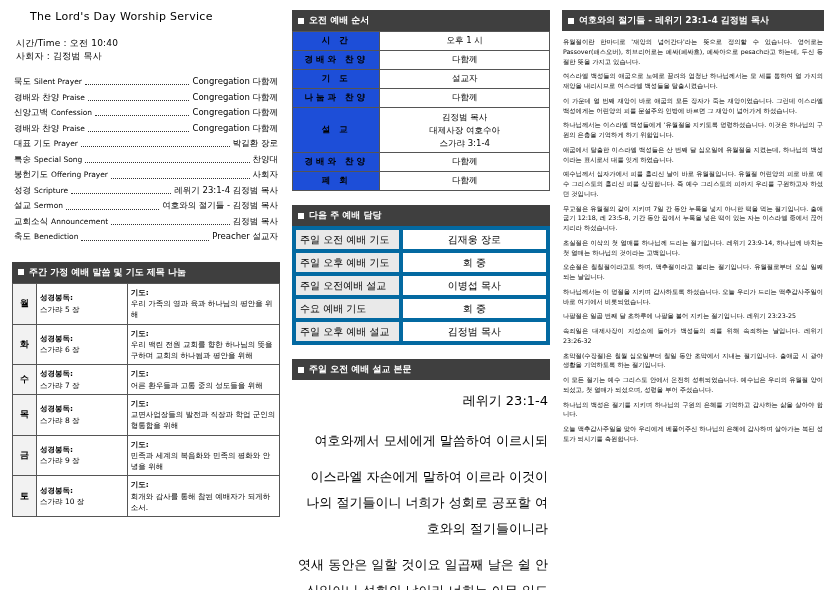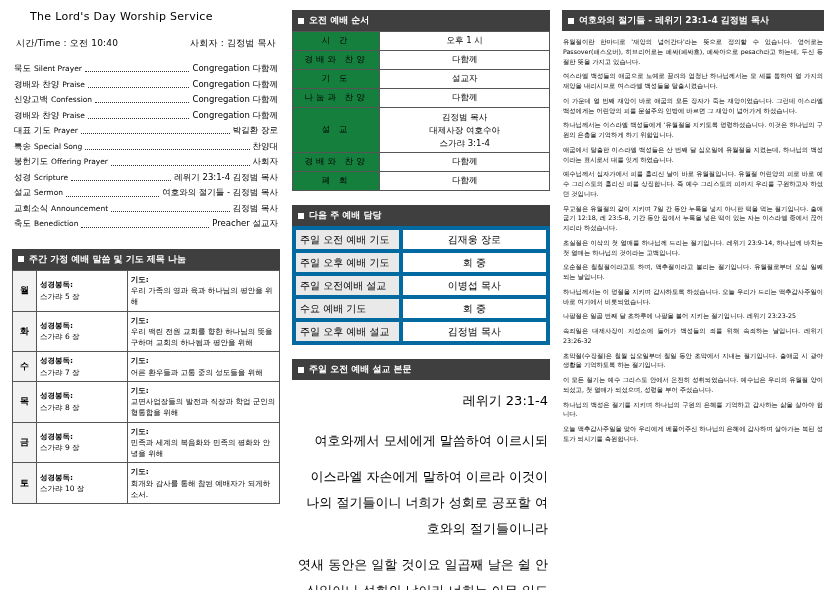--- a/index.html
+++ b/index.html
@@ -21,21 +21,21 @@
   
   .title-main {
     font-size:25px; font-weight:bold; letter-spacing:1px;
     margin:6px 0 2px 4px;
   }
   .title-sub {
     font-size:11px; margin:0 0 14px 18px; letter-spacing:0.3px;
   }
   .meta-row {
     display:flex; justify-content:space-between;
-    font-size:9px; margin:0 4px 14px 4px;
+    font-size:9px; margin:0 4px 14px 4px;flex-direction:column;
   }
   .meta-row .left { letter-spacing:0.2px; }
   .meta-row .right { letter-spacing:0.2px; }
 
   
   .order-list { margin:0 2px; }
   .order-row {
     display:flex; align-items:flex-end;
     font-size:8.5px; margin-bottom:6.2px; line-height:1.1;
   }
@@ -51,21 +51,21 @@
   .bar {
     background:#3f3f3f; color:#fff; font-size:9px; font-weight:bold;
     padding:4px 6px; display:flex; align-items:center; gap:5px;
     margin-bottom:0;
   }
   .bar .sq { width:6px; height:6px; background:#fff; display:inline-block; }
 
   
   table { border-collapse:collapse; width:100%; font-size:8.5px; }
   .tbl td { border:1px solid #555; padding:3px 4px; }
-  .tbl .lbl { width:34%; text-align:center; background:#15803d; font-weight:normal; letter-spacing:3px; }
+  .tbl .lbl { width:34%; text-align:center; background:#1d4ed8; font-weight:bold; letter-spacing:3px; }
   .tbl .val { text-align:center; }
   .tbl .val.multi { line-height:1.5; }
 
   .tbl2 td { border:4px solid #0369a1; padding:2.5px 4px; font-size:10px; }
   .tbl2 .c1 { width:42%; background:#e9e9e9; }
   .tbl2 .c2 { text-align:center; }
 
   
   .tbl3 { font-size:7.5px; }
   .tbl3 td { border:1px solid #555; padding:3px 3px; vertical-align:middle; }

